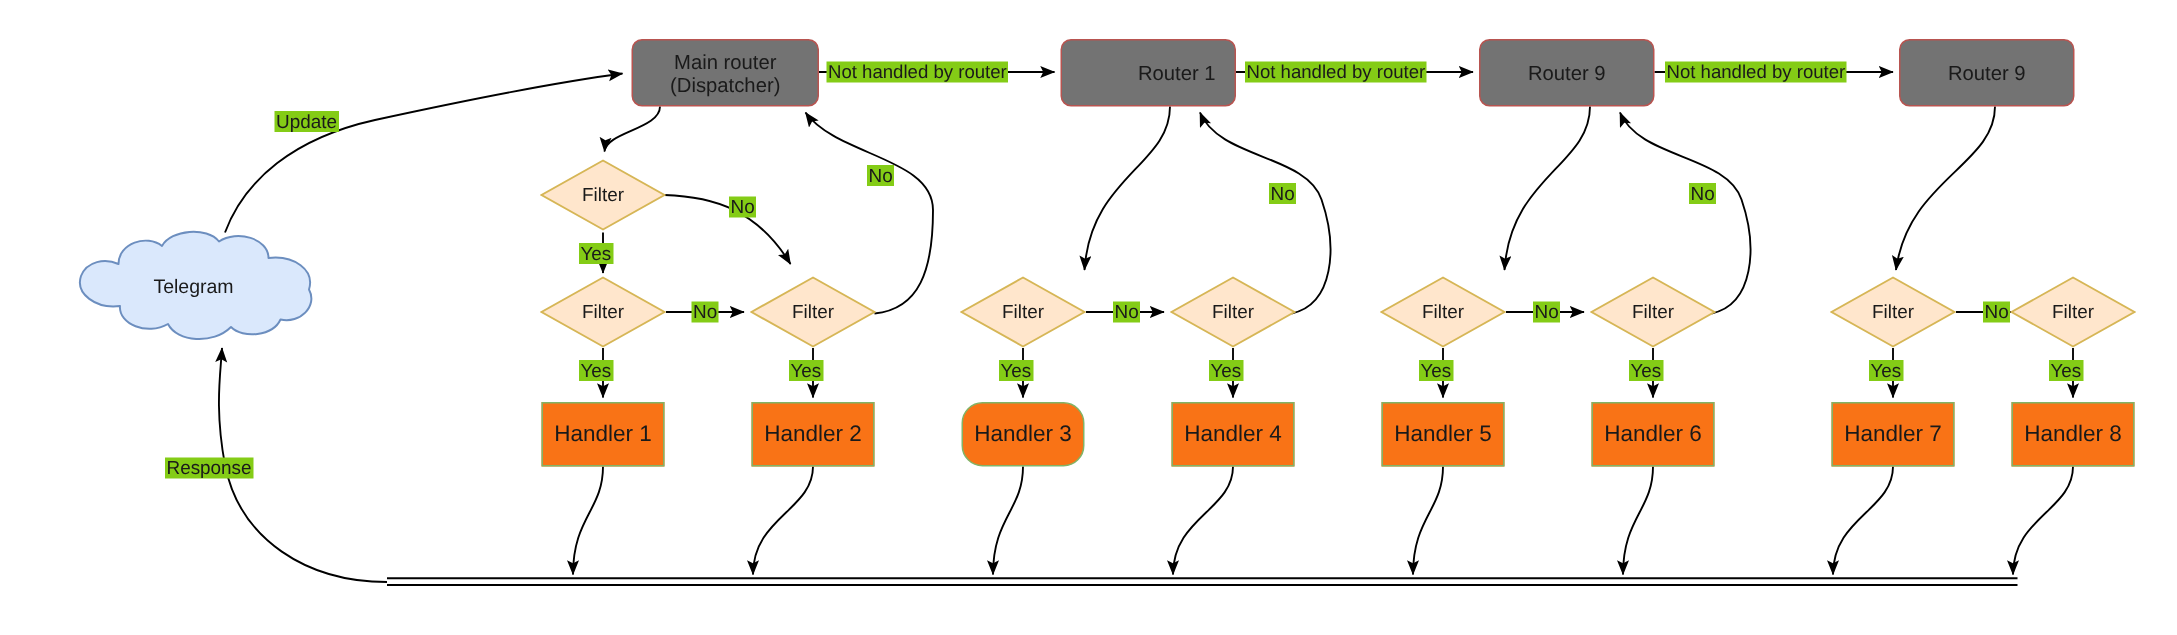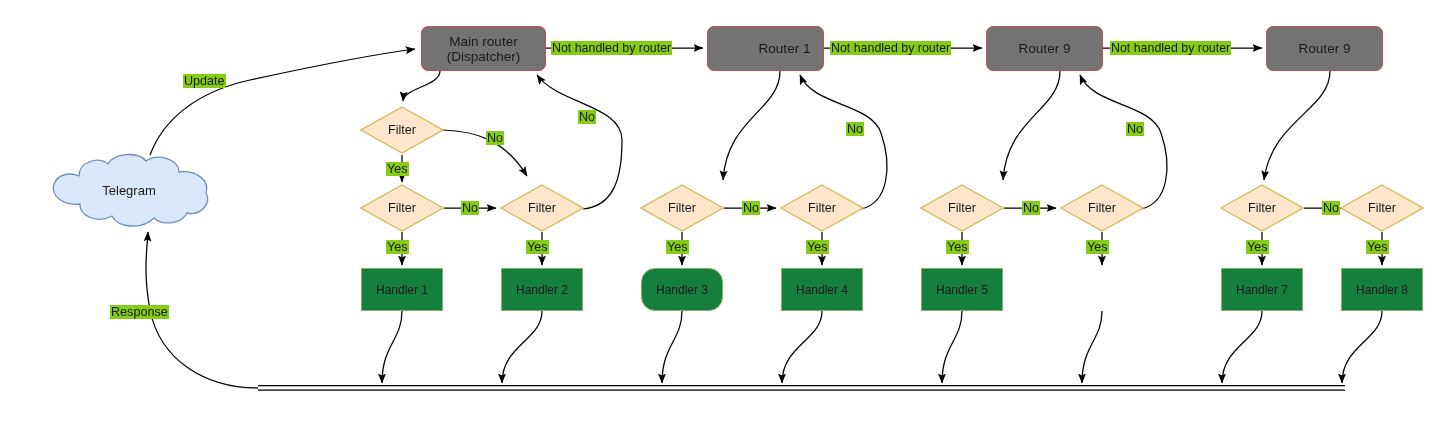--- a/index.html
+++ b/index.html
@@ -5,21 +5,21 @@
   html,body{margin:0;padding:0;background:#ffffff;}
   #stage{position:relative;width:1451px;height:423px;background:#ffffff;
          font-family:"Liberation Sans","DejaVu Sans",sans-serif;overflow:hidden;}
   #edges{position:absolute;left:0;top:0;width:1451px;height:423px;}
 
   .node{position:absolute;box-sizing:border-box;display:flex;align-items:center;
         justify-content:center;text-align:center;color:#1a1a1a;}
 
   .router{background:#737373;border:1.3px solid #b85450;border-radius:7px;
           font-size:13.5px;line-height:15px;}
-  .handler{background:#15803d;border:1.3px solid #82b366;font-size:12px;}
+  .handler{background:#f97316;border:1.3px solid #82b366;font-size:15px;}
 
   .filter{width:84px;height:48px;font-size:12.6px;}
   .filter .dia{position:absolute;left:0;top:0;width:100%;height:100%;}
   .filter .lbl{position:relative;z-index:2;}
 
   .cloudwrap{position:absolute;width:166px;height:76px;}
   .cloudwrap svg{position:absolute;left:0;top:0;}
   .cloudwrap .lbl{position:absolute;left:0;top:0;width:100%;height:100%;
                   display:flex;align-items:center;justify-content:center;
                   font-size:13px;color:#1a1a1a;z-index:2;}
@@ -182,20 +182,23 @@
     </div>
   <div class="node handler" style="left:641px;top:268px;width:82px;height:43px;border-radius:14px;">
     <span>Handler 3</span>
     </div>
   <div class="node handler" style="left:781px;top:268px;width:82px;height:43px;">
     <span>Handler 4</span>
     </div>
   <div class="node handler" style="left:921px;top:268px;width:82px;height:43px;">
     <span>Handler 5</span>
     </div>
+  <div class="node handler" style="left:1061px;top:268px;width:82px;height:43px;">
+    <span>Handler 6</span>
+    </div>
   <div class="node handler" style="left:1221px;top:268px;width:82px;height:43px;">
     <span>Handler 7</span>
     </div>
   <div class="node handler" style="left:1341px;top:268px;width:82px;height:43px;">
     <span>Handler 8</span>
     </div>
 
   <div class="elbl" style="left:183px;top:74px;">Update</div>
   <div class="elbl" style="left:110px;top:305px;">Response</div>
 

